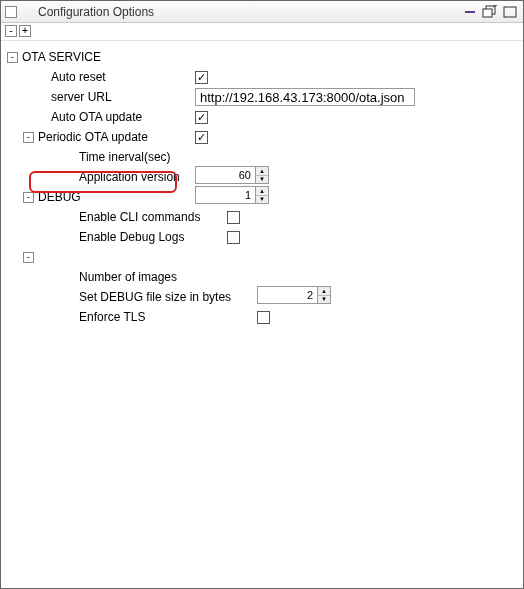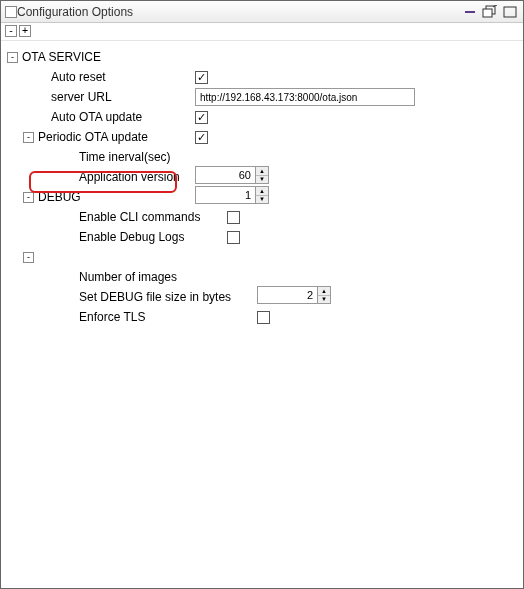--- a/index.html
+++ b/index.html
@@ -17,21 +17,21 @@
     position: relative;
     background: #fff;
   }
   .titlebar {
     height: 22px;
     background: linear-gradient(#fdfdfd,#ececec);
     border-bottom: 1px solid #c8c8c8;
     display: flex;
     align-items: center;
     padding: 0 4px;
-    gap: 0;
+    gap: 21px;
   }
   .titlebar .title-icon {
     width: 12px; height: 12px;
     border: 1px solid #888;
     background: #fff;
   }
   .titlebar .title-text {
     flex: 0 0 auto;
     color: #333;
   }
@@ -109,21 +109,21 @@
   .chk.checked::after {
     content:"✓";
     font-size:11px;
     line-height:11px;
     color:#000;
   }
   .txt {
     height:18px;
     border:1px solid #999;
     padding: 1px 4px;
-    font-size:10px;
+    font-size:13px;
     background:#fff;
     width: 220px;
     outline:none;
   }
   .num-wrap {
     display:flex;
     align-items:stretch;
     height:18px;
     margin-top:36px;
   }

